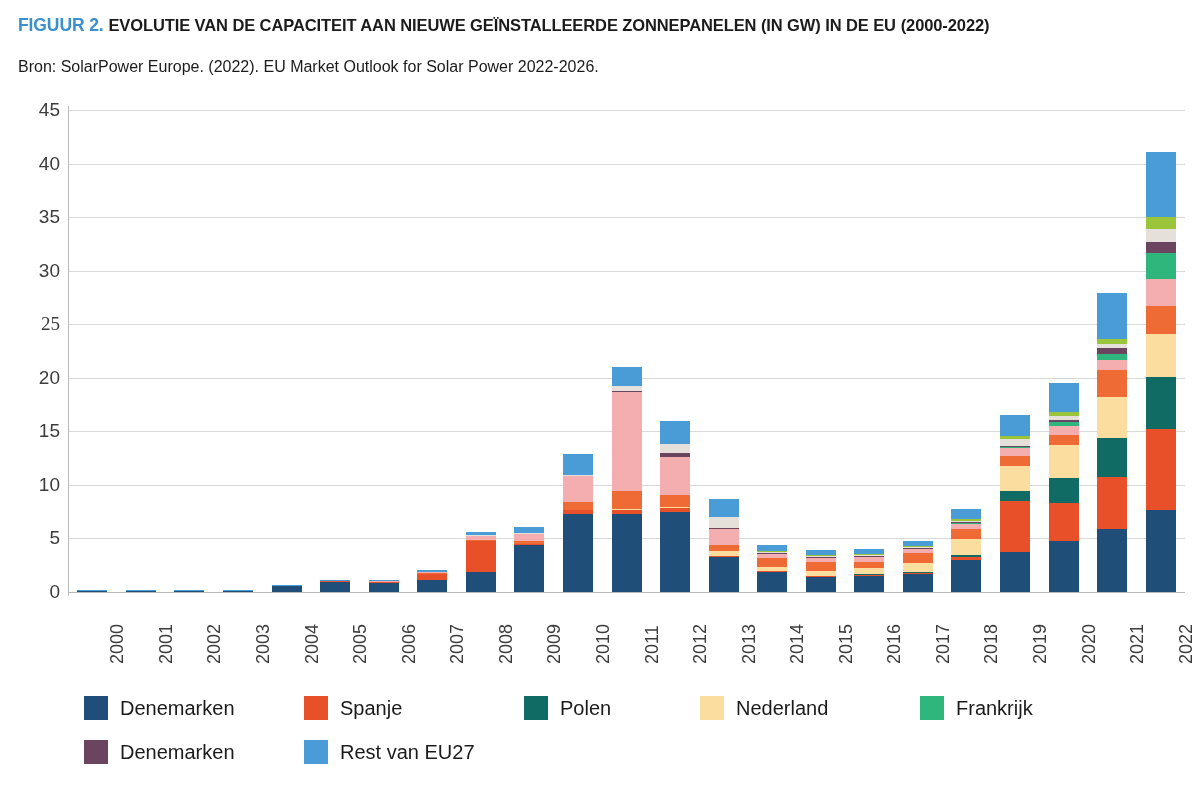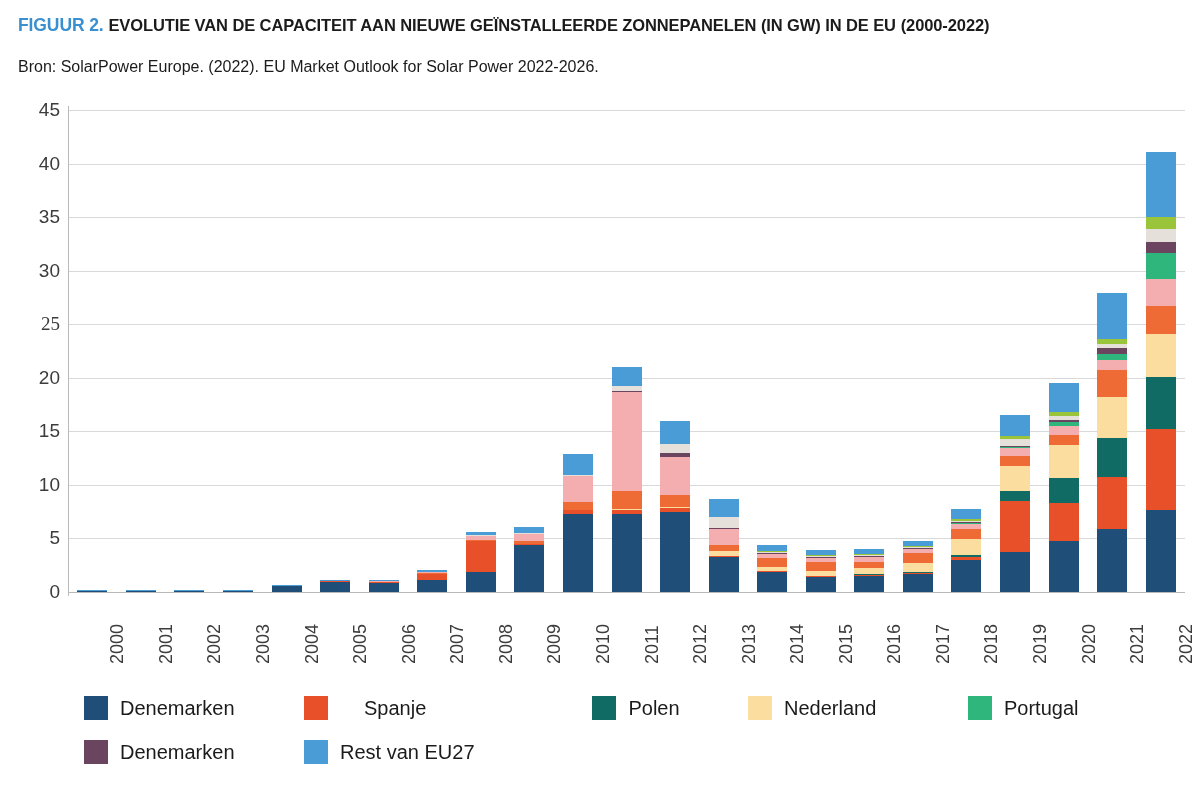--- a/index.html
+++ b/index.html
@@ -409,35 +409,35 @@
         <div class="xl" style="left: 1029.15px;">2021</div>
         <div class="xl" style="left: 1077.72px;">2022</div>
       </div>
   </div>
 
   <div class="legend" style="width: 1110px;">
       <div class="legend-item" style="width: 220px;">
         <span class="legend-swatch" style="background: rgb(31, 78, 121);"></span>
         <span class="legend-label">Denemarken</span>
       </div>
-      <div class="legend-item" style="width: 220px; gap: 24px;">
+      <div class="legend-item" style="width: 220px;">
         <span class="legend-swatch" style="background: rgb(232, 80, 42);"></span>
         <span class="legend-label">Spanje</span>
       </div>
-      <div class="legend-item" style="width: 224px; justify-content: center;">
+      <div class="legend-item" style="width: 176px;">
         <span class="legend-swatch" style="background: rgb(15, 107, 99);"></span>
         <span class="legend-label">Polen</span>
       </div>
       <div class="legend-item" style="width: 220px;">
         <span class="legend-swatch" style="background: rgb(251, 221, 160);"></span>
         <span class="legend-label">Nederland</span>
       </div>
       <div class="legend-item" style="width: 220px;">
         <span class="legend-swatch" style="background: rgb(47, 182, 124);"></span>
-        <span class="legend-label">Portugal</span>
+        <span class="legend-label">Frankrijk</span>
       </div>
       <div class="legend-item" style="width: 220px;">
         <span class="legend-swatch" style="background: rgb(107, 69, 96);"></span>
         <span class="legend-label">Denemarken</span>
       </div>
       <div class="legend-item" style="width: 220px;">
         <span class="legend-swatch" style="background: rgb(74, 156, 214);"></span>
         <span class="legend-label">Rest van EU27</span>
       </div>
     </div>

